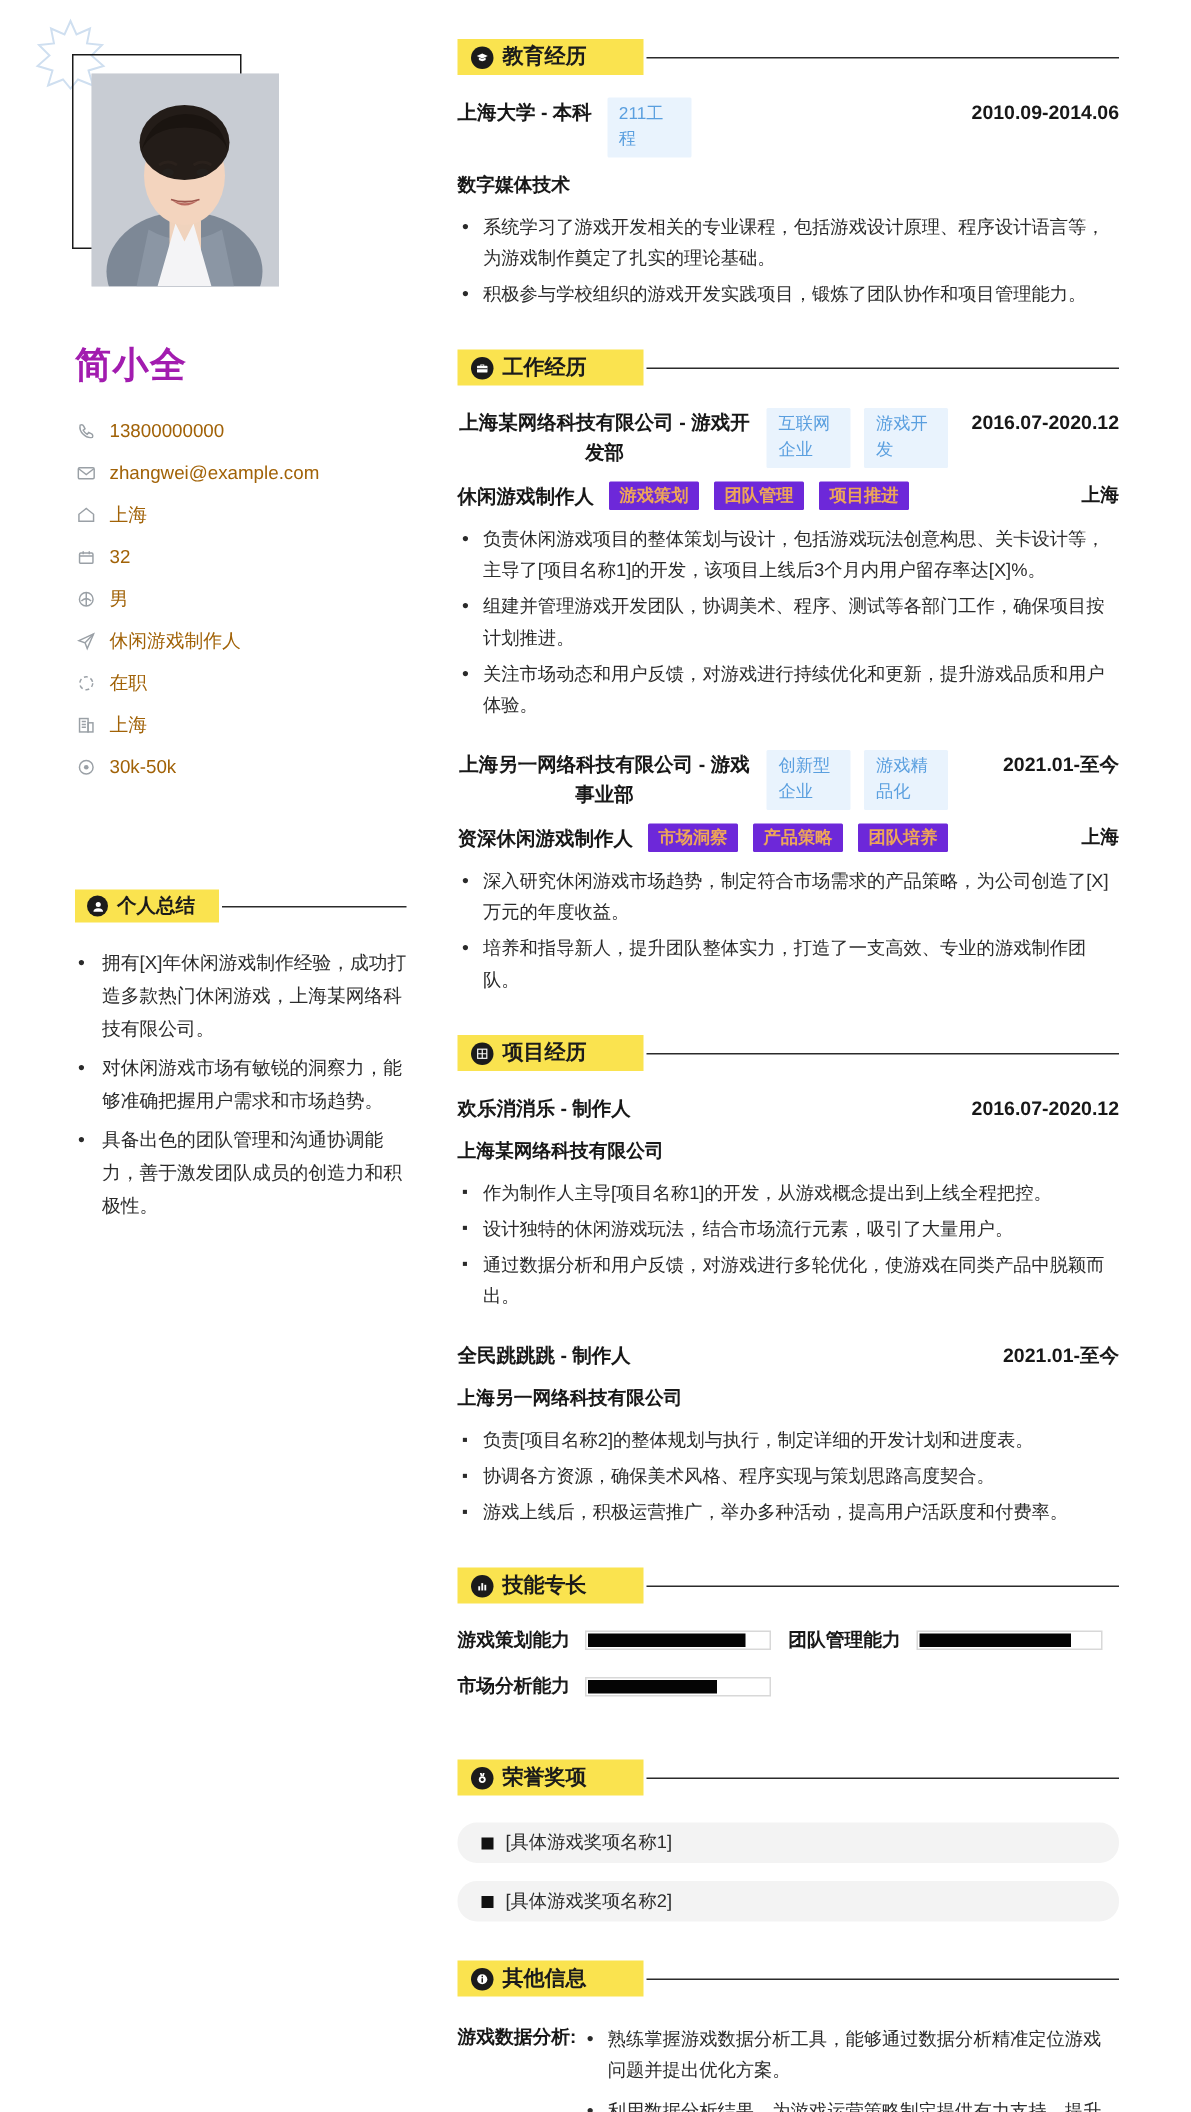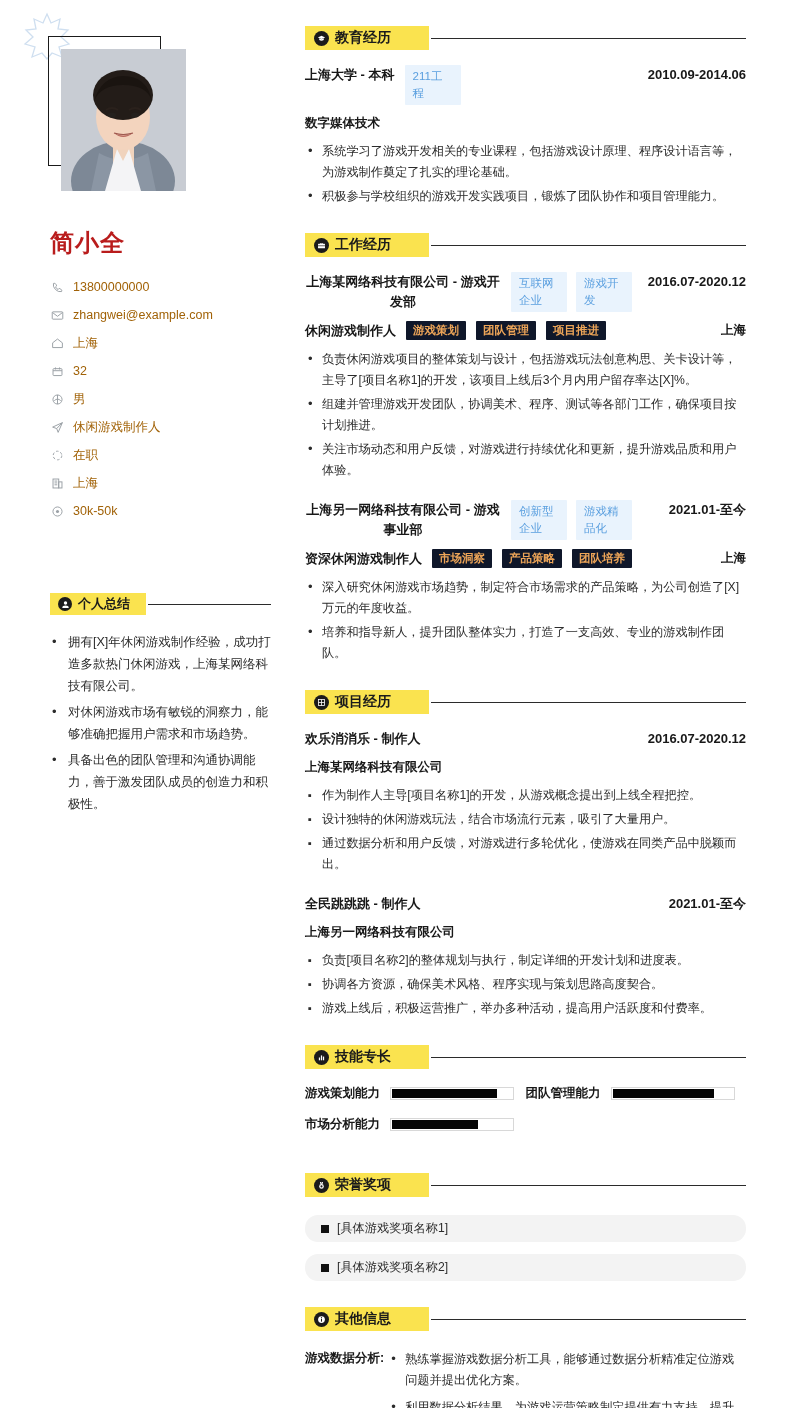--- a/index.html
+++ b/index.html
@@ -24,21 +24,21 @@
     border: 1.4px solid #1a1a1a; background: transparent; z-index: 2;
   }
   .photo {
     position: absolute; left: 21px; top: 15px;
     width: 125px; height: 142px; z-index: 3;
     background: #c9ccd4; overflow: hidden;
   }
   .photo svg { display: block; width: 125px; height: 142px; }
 
   .name {
-    font-size: 24px; font-weight: bold; color: #b91c1c;
+    font-size: 24px; font-weight: bold; color: #a21caf;
     margin-top: 18px; margin-left: 10px; letter-spacing: 1px;
   }
 
   .info-list { margin-top: 14px; margin-left: 10px; }
   .info-row { display: flex; align-items: center; gap: 9px; height: 28px; font-size: 12.5px; color: #a16207; }
   .info-row .ico { width: 14px; height: 14px; flex: 0 0 14px; display: flex; align-items: center; justify-content: center; color: #9aa0a6; }
   .info-row .ico svg { width: 13px; height: 13px; display: block; }
   .info-row .txt { line-height: 1; }
 
   
@@ -76,21 +76,21 @@
   .tag-group { display: flex; gap: 9px; flex: 1 1 auto; }
   .tag-blue {
     background: #e9f3fd; color: #5a9fdf; font-size: 11.5px;
     padding: 3px 8px; line-height: 17px; max-width: 56px; border-radius: 1px;
   }
   .date { font-size: 13px; font-weight: bold; color: #181818; white-space: nowrap; margin-left: auto; line-height: 20px; }
 
   .row-role { display: flex; align-items: center; gap: 10px; margin-top: 9px; }
   .role { font-size: 13px; font-weight: bold; color: #181818; white-space: nowrap; }
   .tag-orange {
-    background: #0f172a; color: #eda558; font-size: 11.5px; font-weight: bold;
+    background: #6d28d9; color: #eda558; font-size: 11.5px; font-weight: bold;
     padding: 2px 7px; white-space: nowrap; border-radius: 1px;
   }
   .loc { font-size: 12.5px; font-weight: bold; color: #181818; margin-left: auto; white-space: nowrap; }
 
   .subline { font-size: 12.5px; font-weight: bold; color: #181818; margin-top: 10px; }
 
   .bullets { margin-top: 9px; }
   .bullets li {
     list-style: none; position: relative; padding-left: 17px;
     font-size: 12.2px; line-height: 21px; color: #2b2b2b; margin-bottom: 3px;

